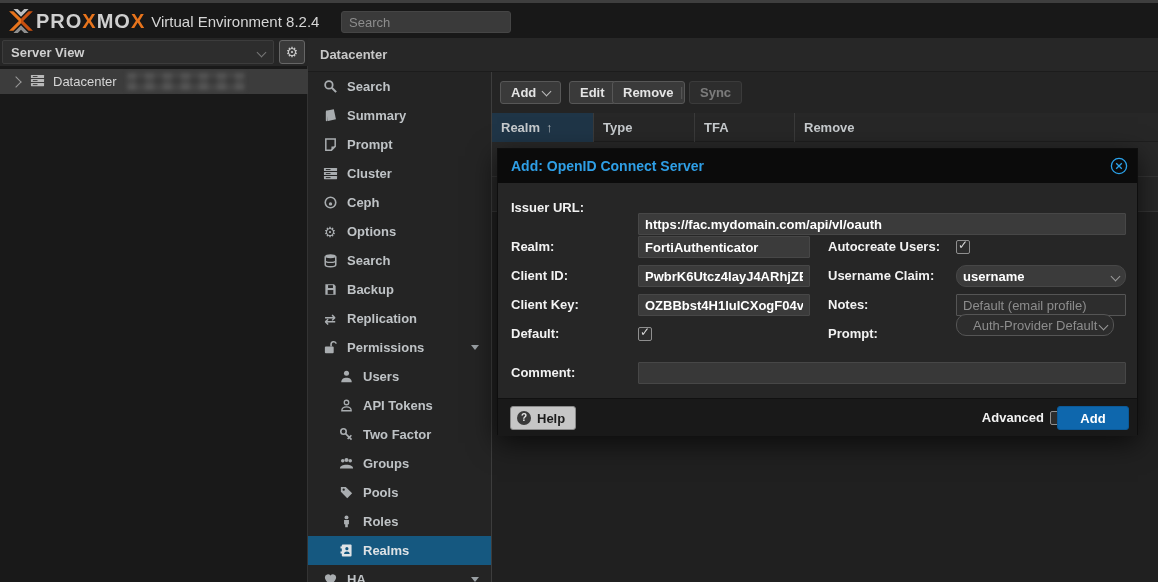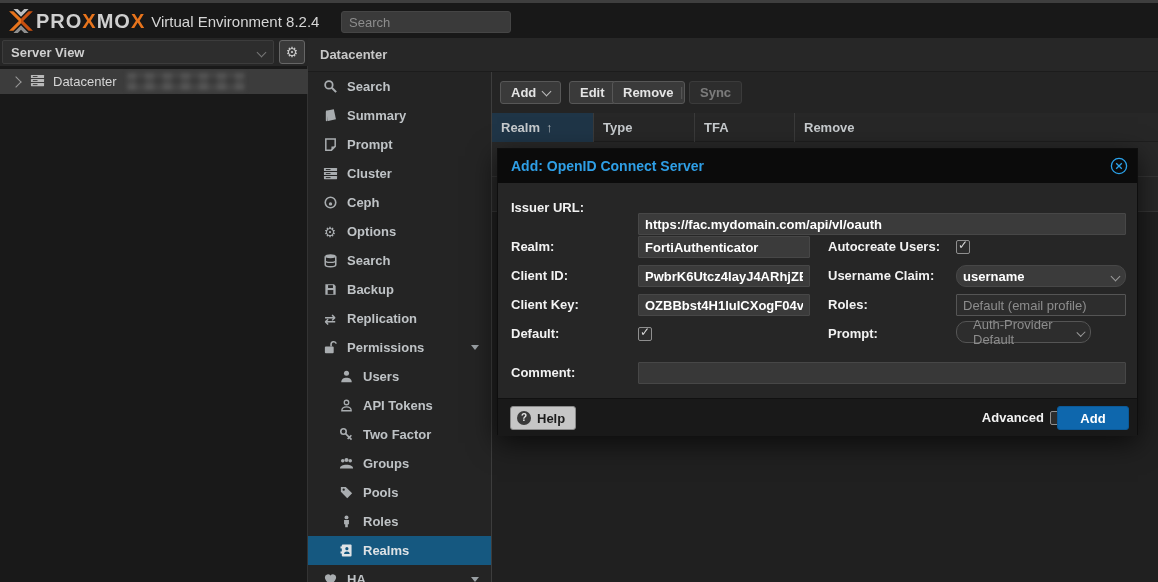--- a/index.html
+++ b/index.html
@@ -386,25 +386,25 @@
 
     <span class="dlbl" style="left:330px;top:87px;">Autocreate Users:</span>
     <span class="cb checked" style="left:458px;top:91px;"></span>
 
     <span class="dlbl" style="left:330px;top:116px;">Username Claim:</span>
     <div class="combo" style="left:458px;top:116px;width:170px;">
       <span>username</span>
       <span class="chev"></span>
     </div>
 
-    <span class="dlbl" style="left:330px;top:145px;">Roles:</span>
+    <span class="dlbl" style="left:330px;top:145px;">Notes:</span>
     <input class="fld dim" style="left: 458px; top: 145px; width: 170px;" placeholder="Default (email profile)">
 
     <span class="dlbl" style="left:330px;top:174px;">Prompt:</span>
-    <div class="combo disabled" style="left:458px;top:172px;width:135px;padding-left:16px;">
+    <div class="combo disabled" style="left:458px;top:165px;width:158px;padding-left:16px;">
       <span>Auth-Provider Default</span>
       <span class="chev"></span>
     </div>
 
     <span class="dlbl" style="left:13px;top:213px;">Comment:</span>
     <input class="fld" style="left: 140px; top: 213px; width: 488px; background: rgb(56, 56, 56);" value="">
 
     <div class="dfoot">
       <div class="helpbtn">
         <span class="qmark"></span>

